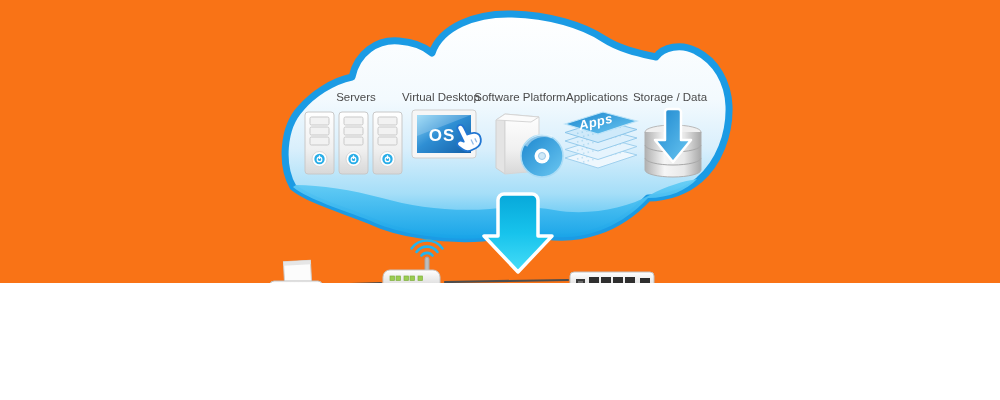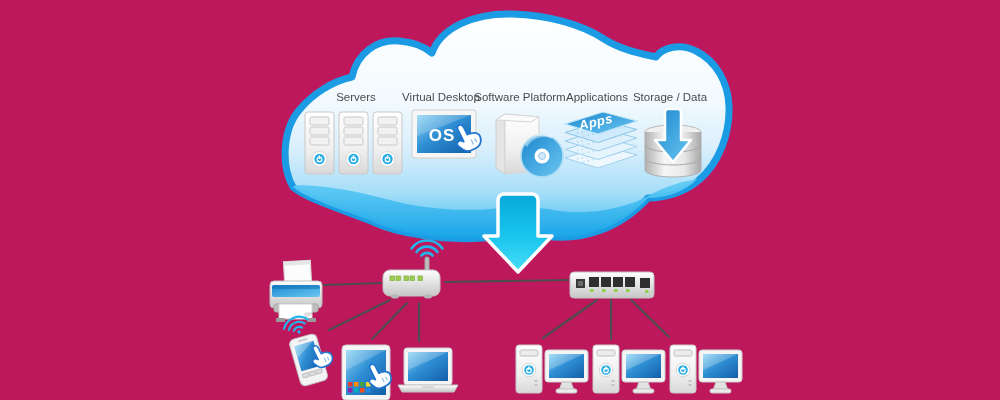--- a/index.html
+++ b/index.html
@@ -1,16 +1,16 @@
 <!DOCTYPE html>
 <html><head>
 <meta charset="utf-8">
 <style>
   html,body{margin:0;padding:0;background:#fff;}
-  .stage{position:relative;width:1000px;height:400px;background:#be185d;overflow:hidden;
+  .stage{position:relative;width:1000px;height:283px;background:#f97316;overflow:hidden;
          font-family:"Liberation Sans", sans-serif;}
   svg{position:absolute;left:0;top:0;}
   text.svc-label{font-size:11.5px;fill:#4a4a4a;font-family:"Liberation Sans",sans-serif;}
   text.os-text{font-size:17px;font-weight:bold;fill:#ffffff;font-family:"Liberation Sans",sans-serif;
                letter-spacing:1px;}
   text.apps-text{font-size:13px;font-weight:bold;font-style:italic;fill:#ffffff;
                  font-family:"Liberation Sans",sans-serif;letter-spacing:.5px;}
 </style>
 </head>
 <body>

